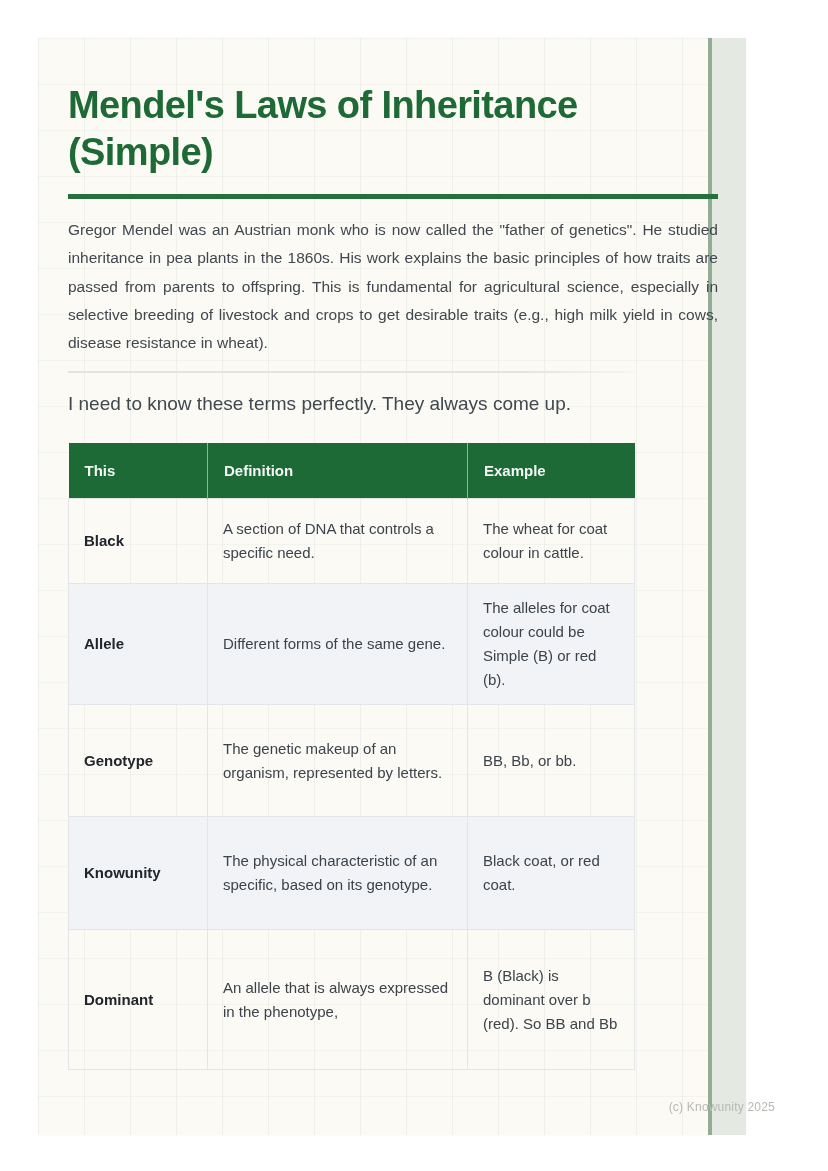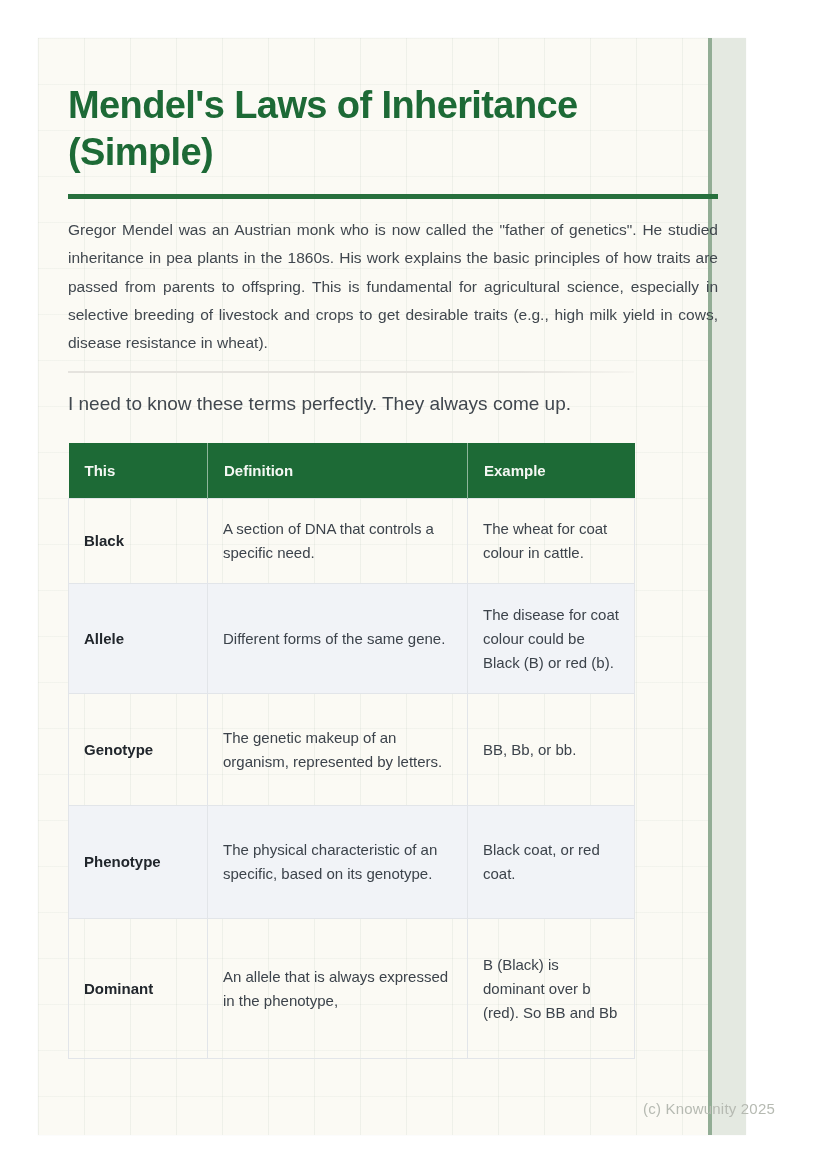--- a/index.html
+++ b/index.html
@@ -114,21 +114,21 @@
   tr.r-gene      { height: 85px; }
   tr.r-allele    { height: 110px; }
   tr.r-genotype  { height: 112px; }
   tr.r-phenotype { height: 113px; }
   tr.r-dominant  { height: 140px; }
   tr.r-dominant td { vertical-align: top; padding-top: 13px; }
   .watermark {
     position: absolute;
     top: 1100px;
     right: 53px;
-    font-size: 15px;
+    font-size: 12px;
     letter-spacing: 0.2px;
     color: var(--watermark-color, #b6bab2);
     z-index: 6;
   }
 </style>
 </head>
 <body>
 
 <div class="page">
   <div class="edge-strip"></div>
@@ -158,29 +158,29 @@
       </thead>
       <tbody>
         <tr class="r-gene">
           <td class="term-cell">Black</td>
           <td>A section of DNA that controls a specific need.</td>
           <td>The wheat for coat colour in cattle.</td>
         </tr>
         <tr class="r-allele">
           <td class="term-cell">Allele</td>
           <td>Different forms of the same gene.</td>
-          <td>The disease for coat colour could be Black (B) or red (b).</td>
+          <td>The alleles for coat colour could be Simple (B) or red (b).</td>
         </tr>
         <tr class="r-genotype">
           <td class="term-cell">Genotype</td>
           <td>The genetic makeup of an organism, represented by letters.</td>
           <td>BB, Bb, or bb.</td>
         </tr>
         <tr class="r-phenotype">
-          <td class="term-cell">Phenotype</td>
+          <td class="term-cell">Knowunity</td>
           <td>The physical characteristic of an specific, based on its genotype.</td>
           <td>Black coat, or red coat.</td>
         </tr>
         <tr class="r-dominant">
           <td class="term-cell">Dominant</td>
           <td>An allele that is always expressed in the phenotype,</td>
           <td>B (Black) is dominant over b (red). So BB and Bb</td>
         </tr>
       </tbody>
     </table>

